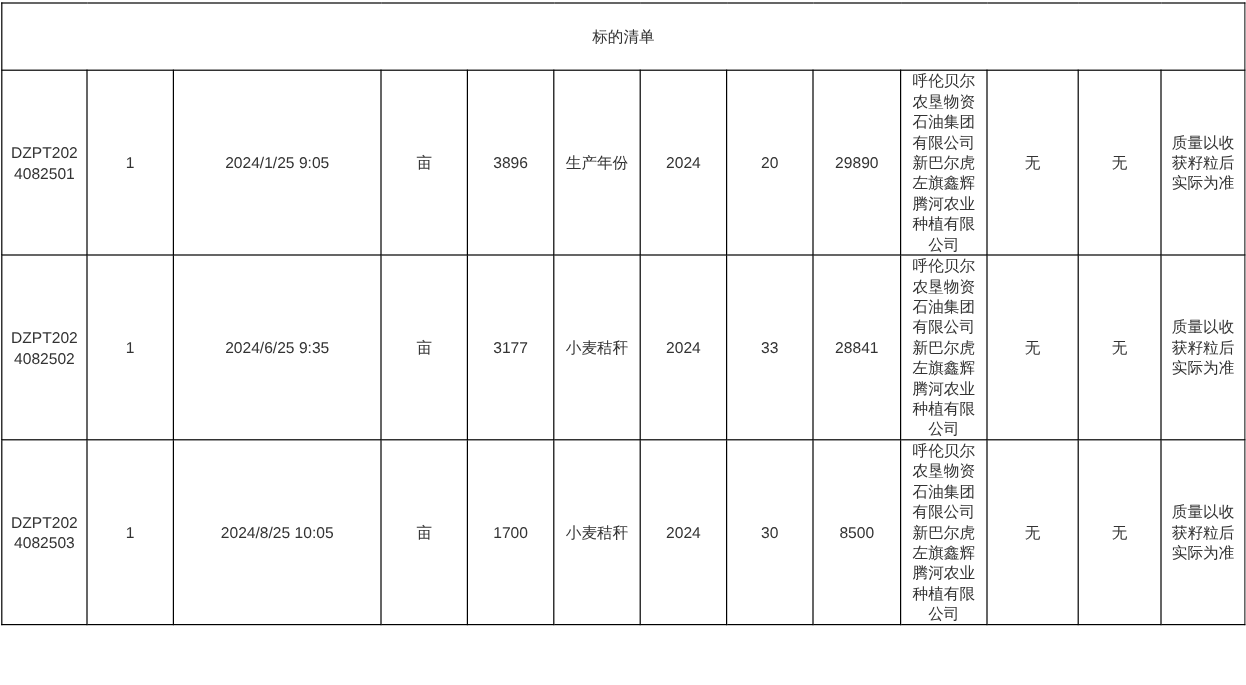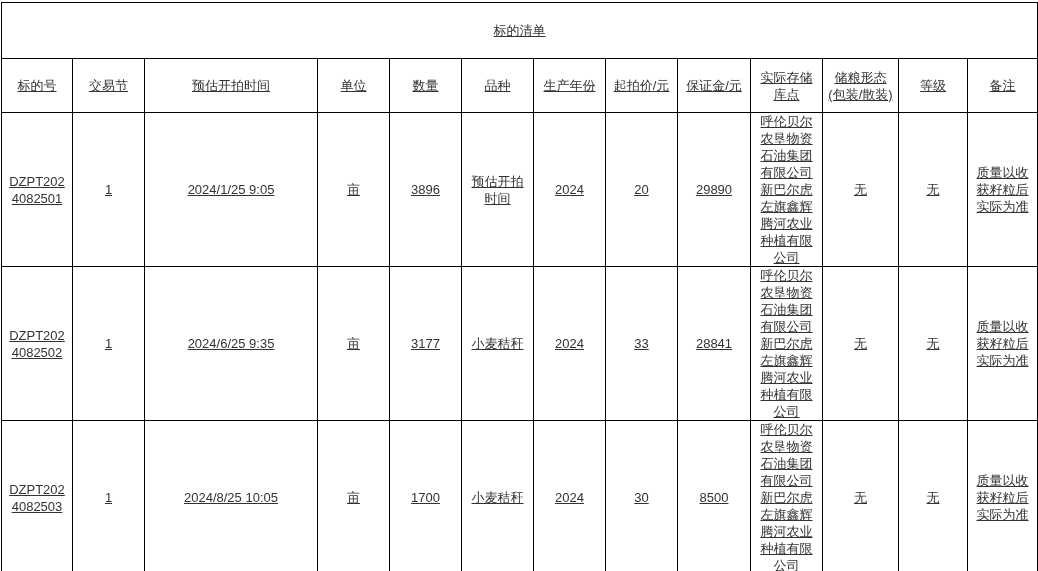--- a/index.html
+++ b/index.html
@@ -11,21 +11,20 @@
     font-family: "Liberation Sans", "DejaVu Sans", sans-serif;
     color: #333333;
   }
   .table-wrap {
     width: 1038px;
     height: 571px;
     background: #ffffff;
     box-sizing: border-box;
     padding-top: 2px;
     padding-left: 1px;
-    text-decoration: underline;
   }
   table.auction {
     border-collapse: collapse;
     table-layout: fixed;
     width: 1036px;
   }
   table.auction td, table.auction th {
     border: 1px solid #000000;
     font-size: 13px;
     line-height: 17px;
@@ -60,43 +59,28 @@
         <col style="width:76px">
         <col style="width:69px">
       <col style="width:70px">
     </colgroup>
 
     <tbody>
         <tr class="r-title">
       <td colspan="13">标的清单</td>
     </tr>
 
-    <tr class="r-head">
-      <th>标的号</th>
-      <th>交易节</th>
-      <th>预估开拍时间</th>
-      <th>单位</th>
-      <th>数量</th>
-      <th>品种</th>
-      <th>生产年份</th>
-      <th>起拍价/元</th>
-      <th>保证金/元</th>
-      <th>实际存储库点</th>
-      <th>储粮形态(包装/散装)</th>
-      <th>等级</th>
-      <th>备注</th>
-    </tr>
 
     <tr class="r-data">
       <td>DZPT2024082501</td>
       <td>1</td>
       <td>2024/1/25 9:05</td>
       <td>亩</td>
       <td>3896</td>
-      <td>预估开拍时间</td>
+      <td>生产年份</td>
       <td>2024</td>
       <td>20</td>
       <td>29890</td>
       <td>呼伦贝尔农垦物资石油集团有限公司新巴尔虎左旗鑫辉腾河农业种植有限公司</td>
       <td>无</td>
       <td>无</td>
       <td>质量以收获籽粒后实际为准</td>
     </tr>
 
     <tr class="r-data">

